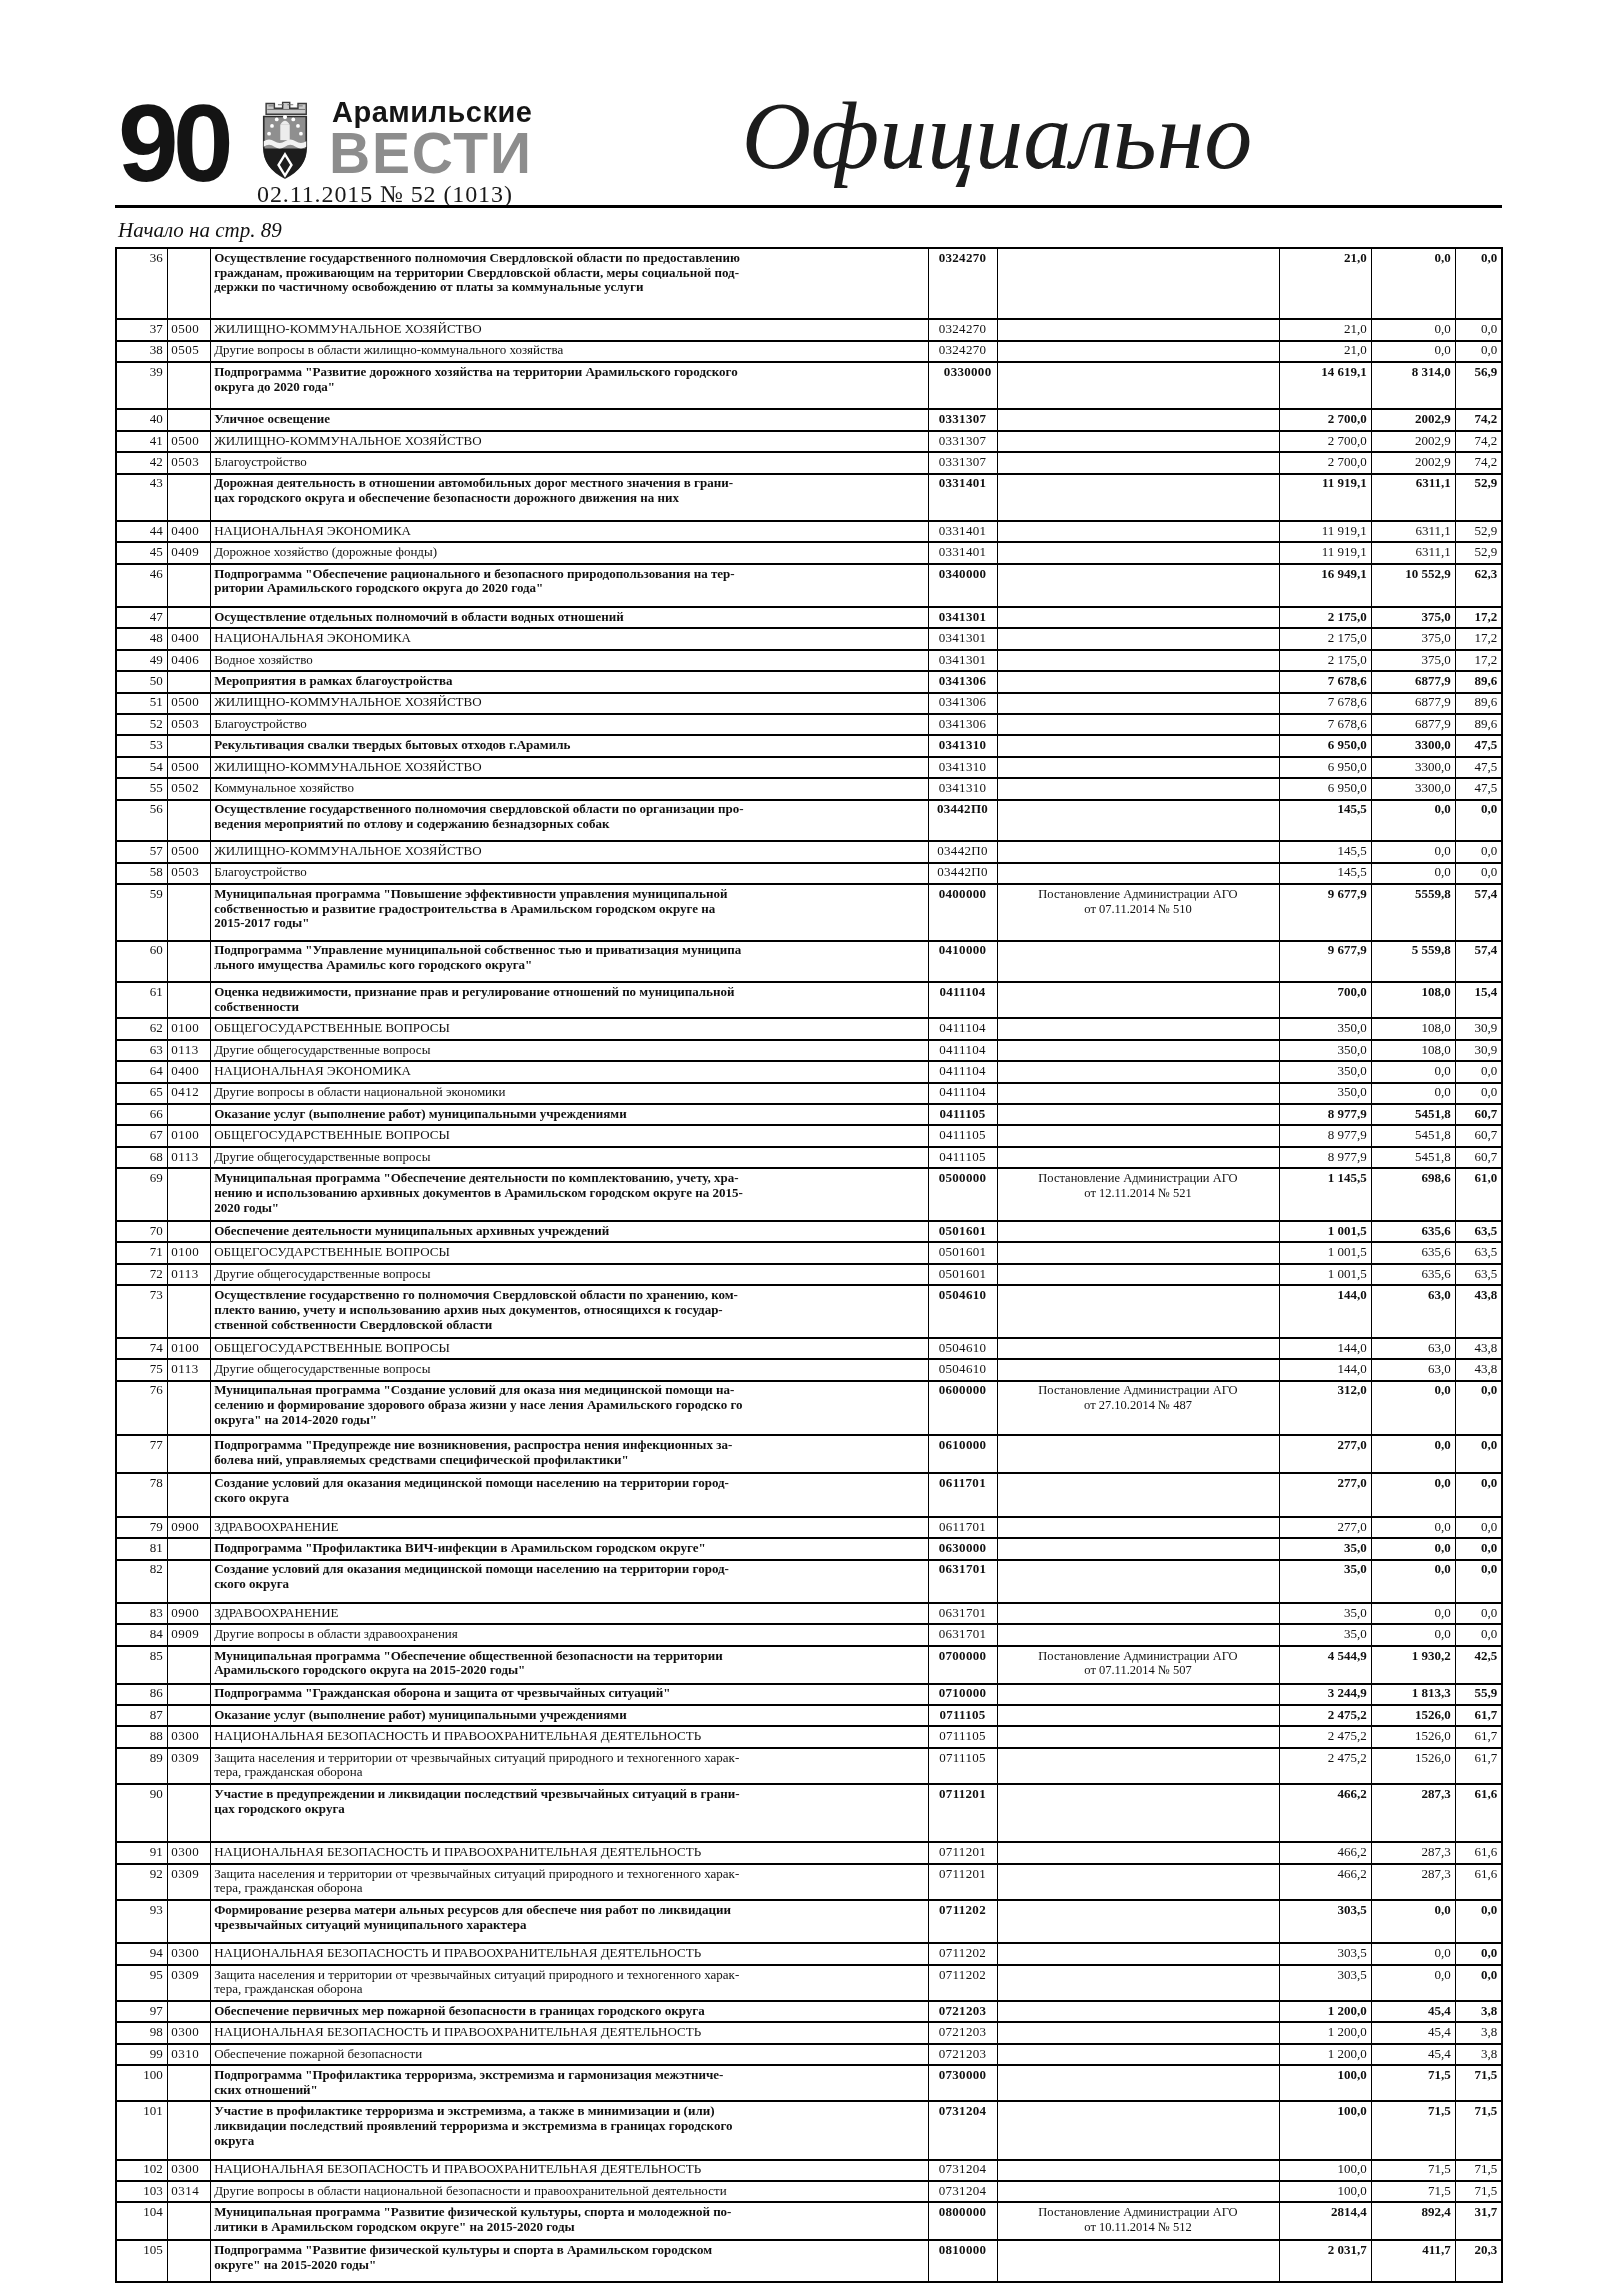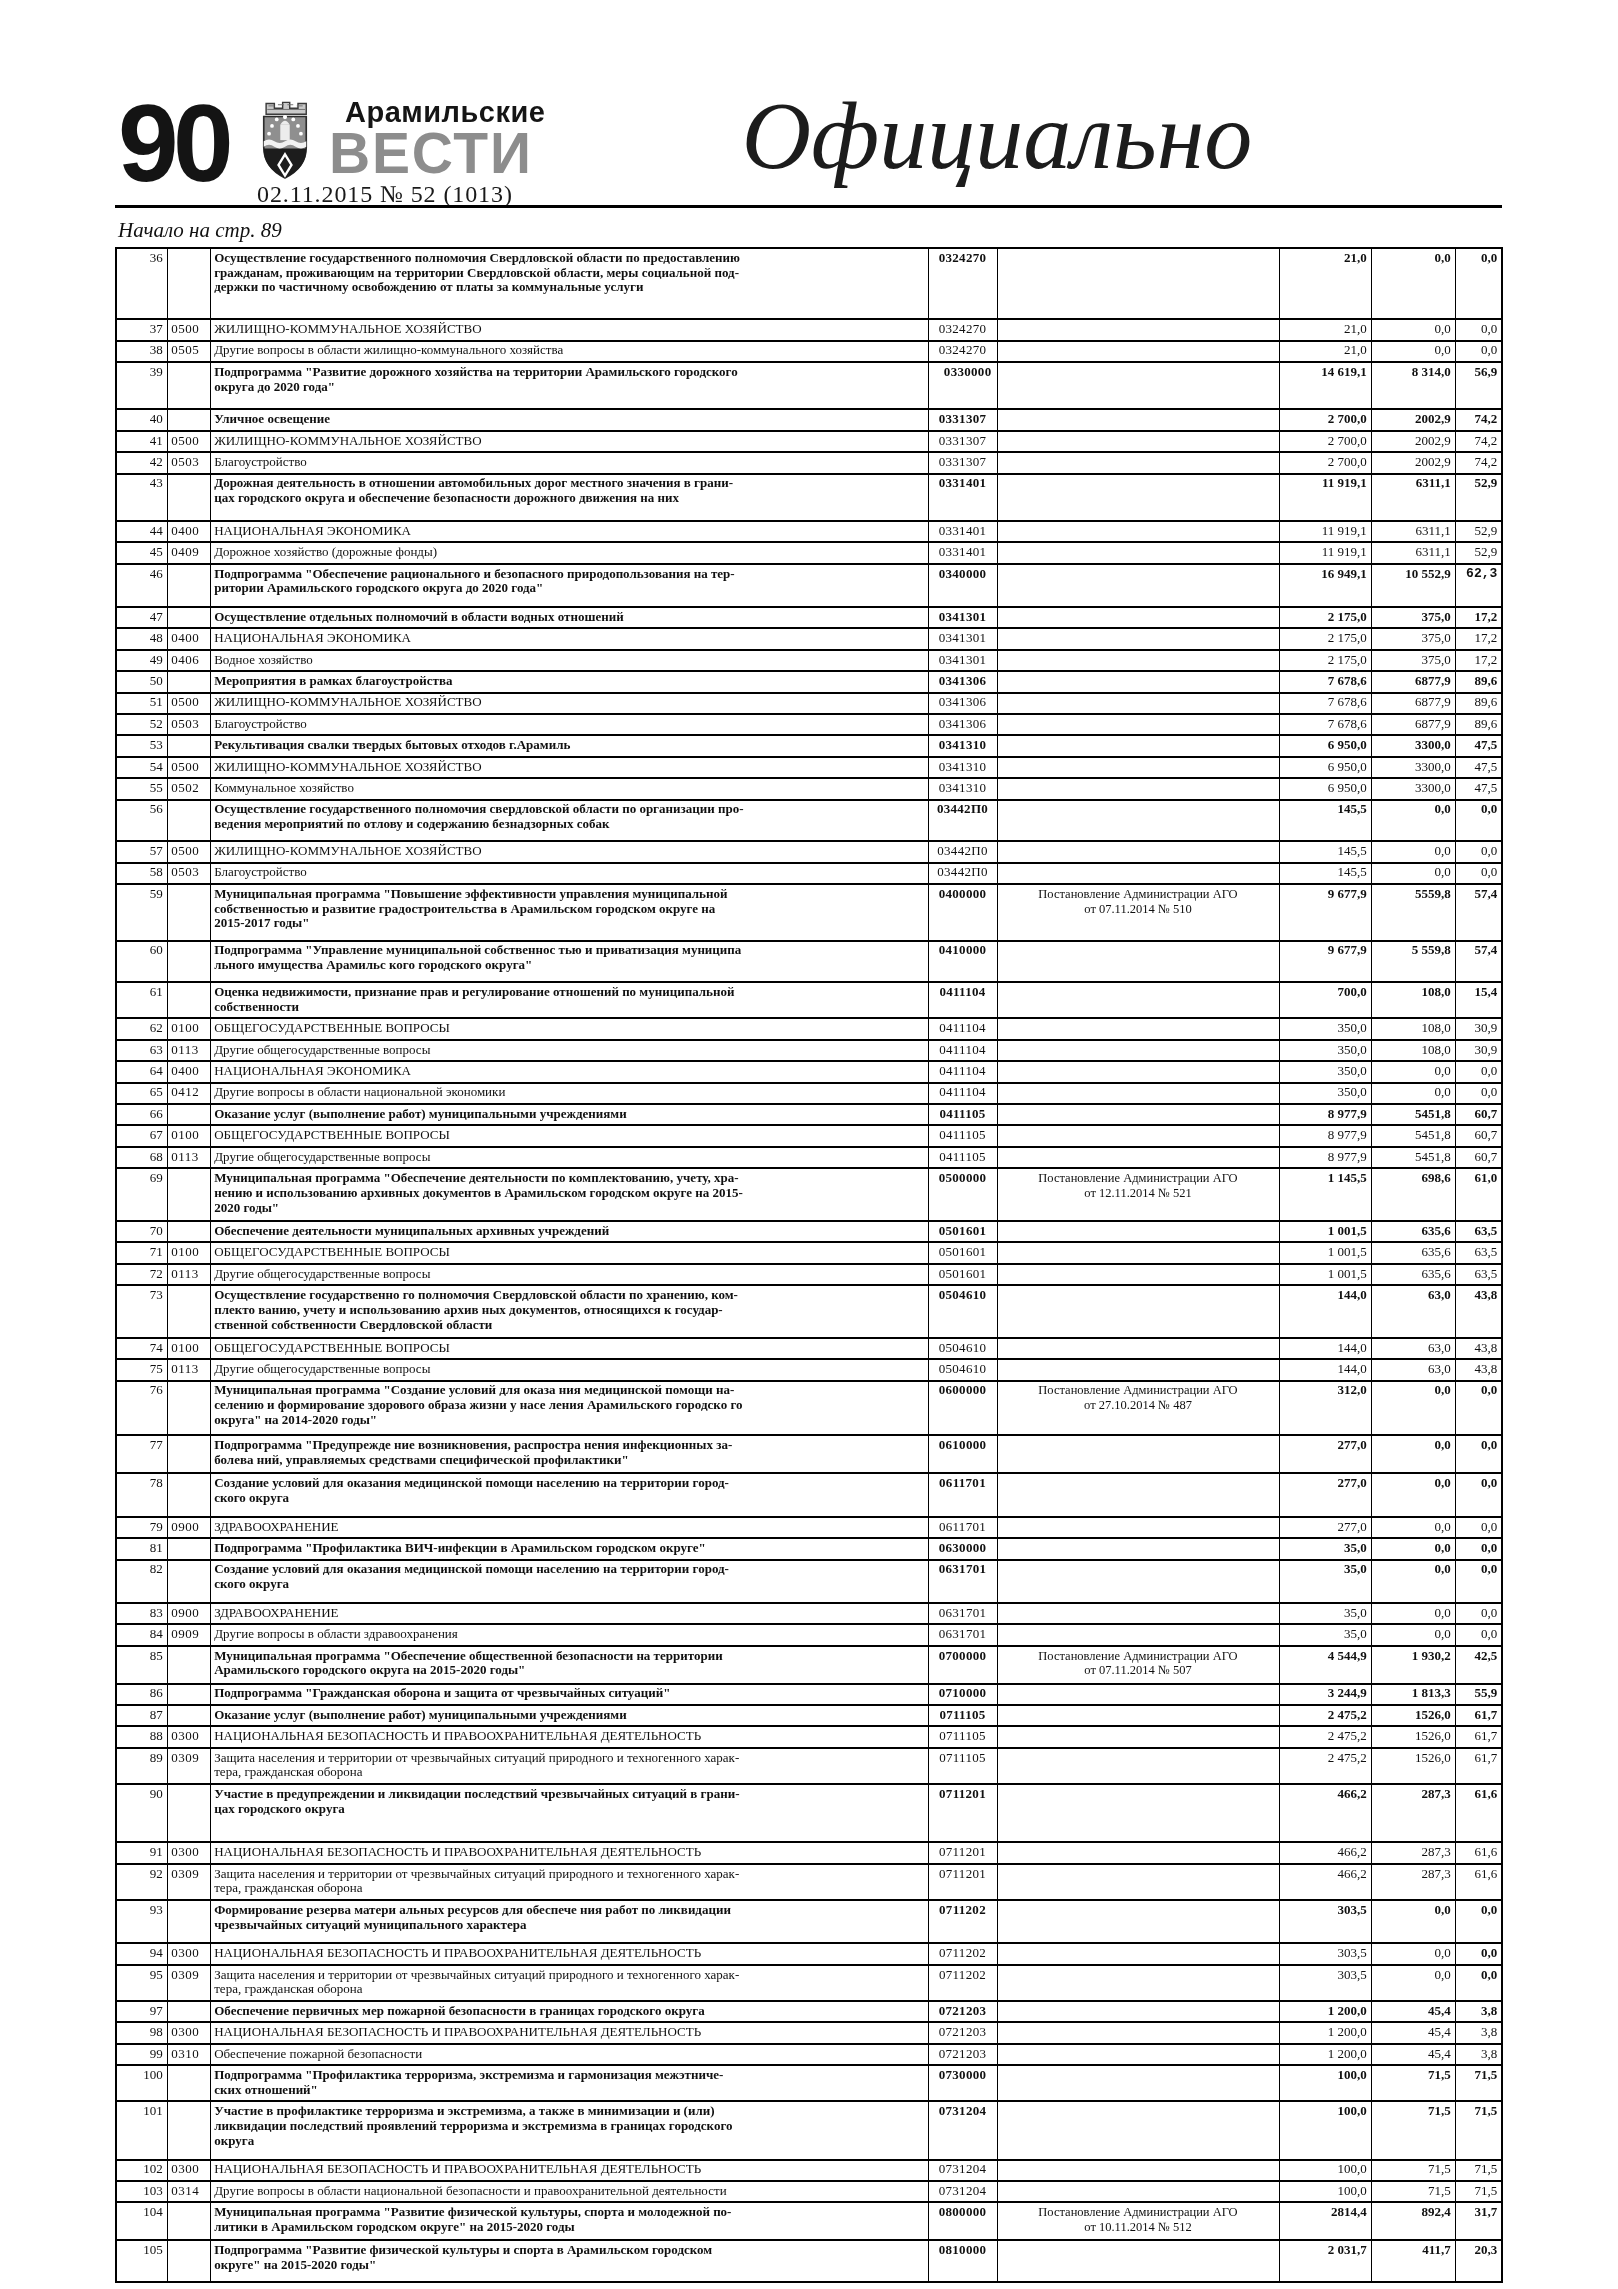--- a/index.html
+++ b/index.html
@@ -2,21 +2,21 @@
 <html lang="ru" style="font-size:14.8px"><head>
 <meta charset="utf-8">
 <style>
   html,body{margin:0;padding:0;background:#e8e8e8;}
   .page{position:relative;width:1619px;height:2290px;background:#ffffff;color:#121212;
         font-family:"Liberation Serif",serif;overflow:hidden;}
   
   .pagenum{position:absolute;left:118px;top:89px;font-family:"Liberation Sans",sans-serif;
            font-weight:bold;font-size:109px;line-height:1;letter-spacing:-5.5px;color:#141414;}
   .emblem{position:absolute;left:249px;top:100px;}
-  .brand-top{position:absolute;left:345px;top:96px;font-family:"Liberation Sans",sans-serif;
+  .brand-top{position:absolute;left:332px;top:96px;font-family:"Liberation Sans",sans-serif;
              font-weight:bold;font-size:29px;letter-spacing:0.5px;color:#151515;}
   .brand-bottom{position:absolute;left:329px;top:120px;font-family:"Liberation Sans",sans-serif;
                 font-weight:bold;font-size:57px;letter-spacing:1.8px;color:#8d8d8d;}
   .issue{position:absolute;left:257px;top:181px;font-size:24px;letter-spacing:0.9px;color:#1a1a1a;}
   .section-title{position:absolute;left:683px;top:78px;width:628px;text-align:center;
                  font-family:"Liberation Serif",serif;font-style:italic;font-weight:500;
                  font-size:96px;line-height:1.2;color:#1c1c1c;}
   .rule{position:absolute;left:115px;top:205px;width:1387px;height:2.8px;background:#000;}
   .continuation{position:absolute;left:118px;top:218px;font-style:italic;font-size:21px;color:#111;}
   
@@ -186,21 +186,21 @@
   </tr>
           <tr class="bold">
     <td class="c-num" style="padding-bottom: 22px;">46</td>
     <td class="c-code" style="padding-bottom: 10px;"></td>
     <td class="c-desc" style="padding-bottom: 10px;">Подпрограмма "Обеспечение рационального и безопасного природопользования на тер-
 ритории Арамильского городского округа до 2020 года"</td>
     <td class="c-prog" style="padding-bottom: 10px;">0340000</td>
     <td class="c-note" style="padding-bottom: 10px;"></td>
     <td class="c-v c-v1" style="padding-bottom: 10px;">16 949,1</td>
     <td class="c-v c-v2" style="padding-bottom: 10px;">10 552,9</td>
-    <td class="c-v c-v3" style="padding-bottom: 10px; font-family: Liberation Mono, monospace;">62,3</td>
+    <td class="c-v c-v3" style="padding-bottom: 10px;">62,3</td>
   </tr>
           <tr class="bold">
     <td class="c-num">47</td>
     <td class="c-code"></td>
     <td class="c-desc">Осуществление отдельных полномочий в области водных отношений</td>
     <td class="c-prog">0341301</td>
     <td class="c-note"></td>
     <td class="c-v c-v1">2 175,0</td>
     <td class="c-v c-v2">375,0</td>
     <td class="c-v c-v3">17,2</td>

